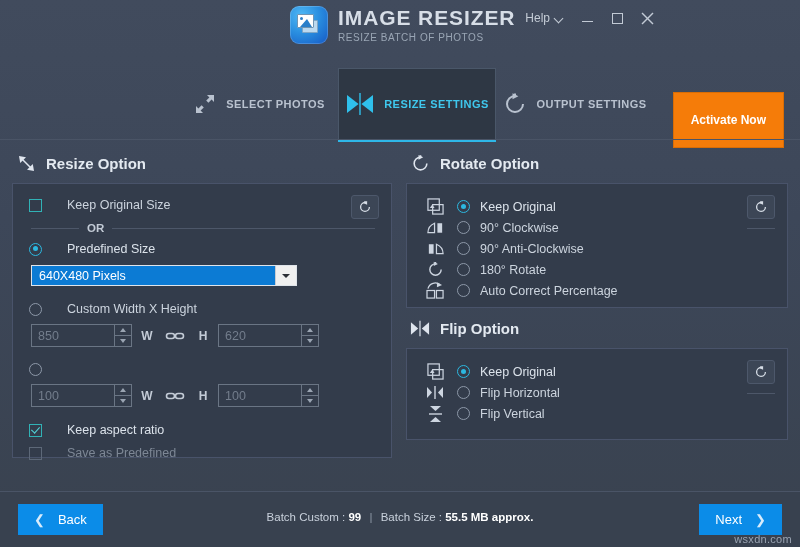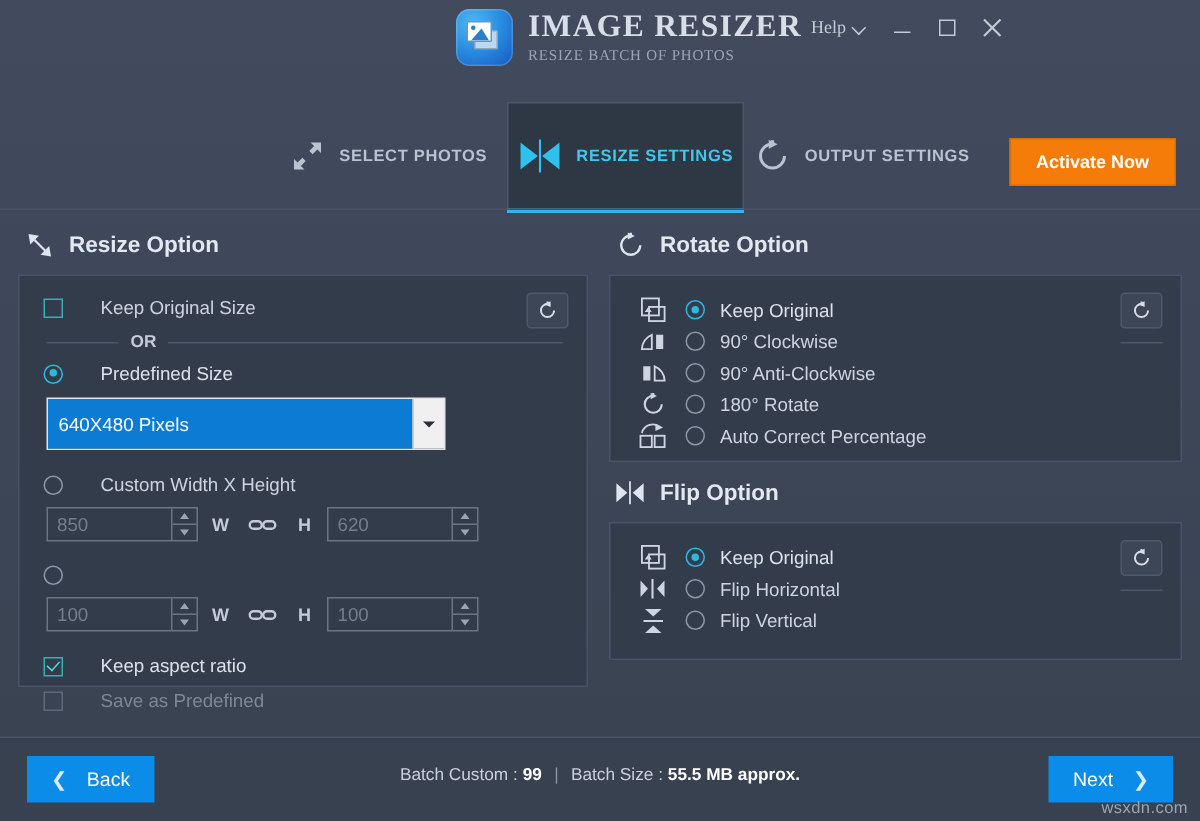--- a/index.html
+++ b/index.html
@@ -11,21 +11,21 @@
     color: #c9d1dc;
   }
   #app {
     position: relative;
     width: 800px; height: 547px;
     background: linear-gradient(180deg, #414b5d 0%, #3d4759 40%, #39424f 100%);
   }
 
   
   .titlebar {
-    position: absolute; left: 18px; top: 0; width: 668px; height: 68px; font-family: Liberation Serif, serif;
+    position: absolute; left: 4px; top: 0; width: 668px; height: 68px;
   }
   .brand {
     position: absolute; left: 286px; top: 6px;
     display: flex; align-items: center; gap: 10px;
   }
   .logo {
     width: 38px; height: 38px; border-radius: 9px;
     background: radial-gradient(circle at 30% 25%, #4fb8f5 0%, #2a8fe0 45%, #1558c4 100%);
     position: relative; flex: none;
     box-shadow: inset 0 0 0 1px rgba(255,255,255,.18);
@@ -96,21 +96,21 @@
   .tab.active::after {
     content: ""; position: absolute; left: -1px; right: -1px; bottom: -3px;
     height: 3px; background: #2eb7e8;
   }
   .tab-label { font-size: 11px; font-weight: bold; letter-spacing: .45px; }
   .tab-icon { height: 26px; display: flex; align-items: center; justify-content: center; }
   .activate {
     position: absolute; right: 16px; top: 24px;
     background: #f57c09; color: #ffffff;
     font-size: 12px; font-weight: bold;
-    padding: 8px 17px; border: 1px solid #d96d05; cursor: pointer;
+    padding: 20px 17px; border: 1px solid #d96d05; cursor: pointer;
   }
   .tabbar-rule {
     position: absolute; left: 0; bottom: 0; width: 800px; height: 1px;
     background: #4a5466;
   }
 
   
   .main { position: absolute; left: 0; top: 143px; width: 800px; height: 348px; }
   .col-left { position: absolute; left: 12px; top: 0; width: 380px; }
   .col-right { position: absolute; left: 406px; top: 0; width: 382px; }
@@ -173,21 +173,21 @@
   .or-wrap {
     display: flex; align-items: center; gap: 8px; margin: 10px 0 8px 0; padding-left: 2px; font-weight: bold;
   }
   .or-line { height: 1px; background: #4d5769; }
   .or-line.a { width: 48px; }
   .or-line.b { flex: 1; }
   .or-txt { font-size: 11.5px; color: #c3cbd6; }
 
   
   .combo {
-    margin: 9px 0 0 2px; width: 266px; height: 35px; display: flex;
+    margin: 9px 0 0 2px; width: 266px; height: 21px; display: flex;
     border: 1px solid #dfe4ea;
   }
   .combo-val {
     flex: 1; background: #0c7bd4; color: #ffffff;
     font-size: 12.5px; display: flex; align-items: center; padding-left: 7px;
   }
   .combo-arrow {
     width: 21px; background: #f0f0f0; display: flex; align-items: center; justify-content: center;
     border-left: 1px solid #c8ccd2;
   }

